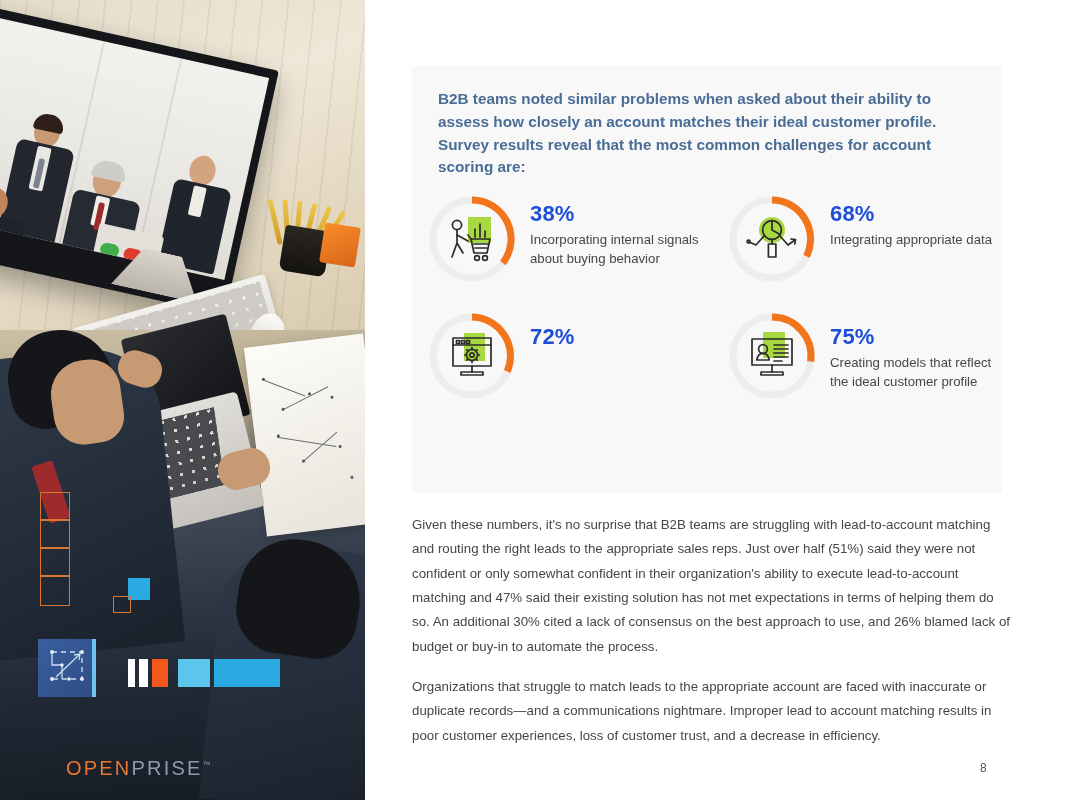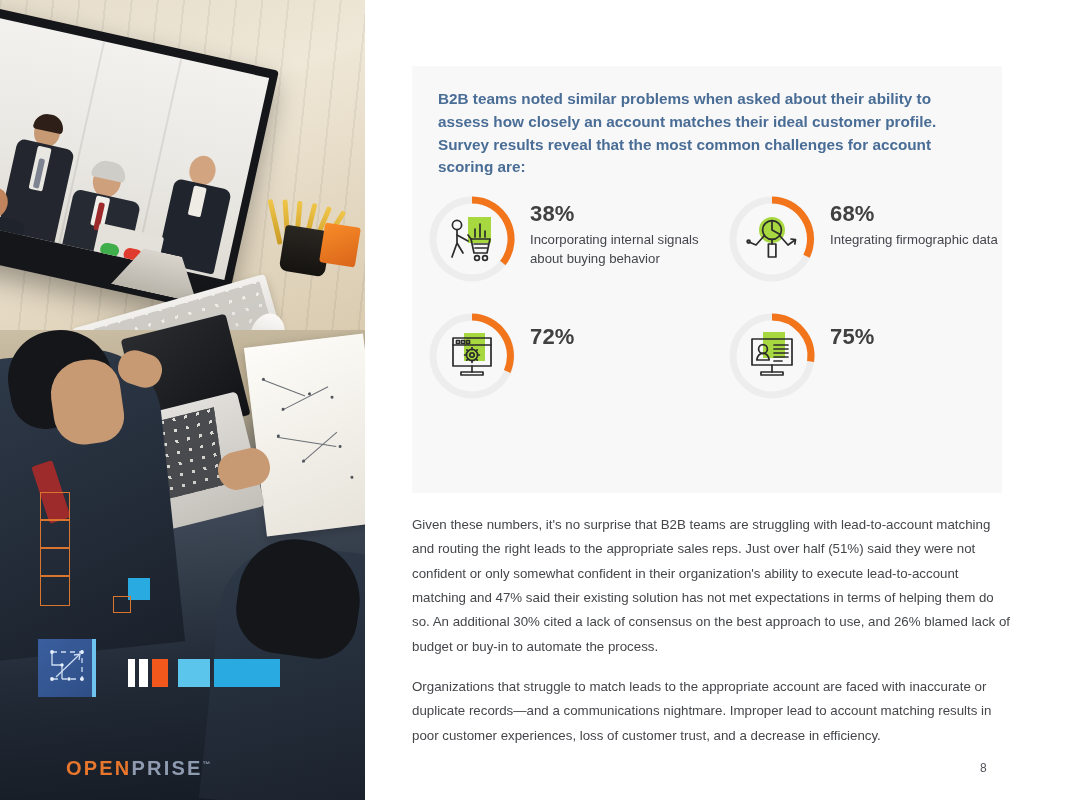--- a/index.html
+++ b/index.html
@@ -152,21 +152,21 @@
   .deco-icon-box {
     position: absolute; left: 38px; top: 639px; width: 58px; height: 58px;
     background: linear-gradient(135deg,#3a5f9e,#2f4e86);
     border-right: 4px solid #6fc4ef;
   }
   .deco-bars { position: absolute; left: 128px; top: 659px; display: flex; align-items: flex-start; }
   .deco-bars i { display: block; height: 28px; }
 
   .brand-logo {
     position: absolute; left: 66px; top: 757px;
-    font-size: 20px; font-weight: 700; letter-spacing: 2.2px;
+    font-size: 20px; font-weight: 400; letter-spacing: 2.2px;
   }
   .brand-logo .b-open { color: #E8762C; }
   .brand-logo .b-prise { color: #8e9bb0; }
   .brand-logo .b-tm { font-size: 8px; vertical-align: super; color: #8e9bb0; letter-spacing: 0; }
 
   
   #content { position: absolute; left: 365px; top: 0; width: 701px; height: 800px; background: #fff; }
 
   #highlight-panel {
     position: absolute; left: 47px; top: 66px;
@@ -186,21 +186,21 @@
   .stat-cell.narrow { width: 276px; }
 
   .donut { position: relative; width: 92px; height: 92px; flex: none; margin-right: 12px; }
   .donut svg { display: block; }
   .donut .glyph {
     position: absolute; left: 50%; top: 50%;
     transform: translate(-50%,-50%);
     width: 56px; height: 52px;
   }
   .stat-text { padding-top: 8px; }
-  .stat-pct { color: #404040; font-size: 22px; font-weight: 700; letter-spacing: .2px; }
+  .stat-pct { color: #1d4ed8; font-size: 22px; font-weight: 700; letter-spacing: .2px; }
   .stat-label { color: #44464a; font-size: 13.2px; line-height: 1.44; margin-top: 3px; max-width: 170px; }
   .stat-cell.r2 .stat-text { padding-top: 14px; }
 
   #body-copy { position: absolute; left: 47px; top: 513px; width: 600px; }
   #body-copy p { color: #44464a; font-size: 13.3px; line-height: 1.83; }
   #body-copy p + p { margin-top: 16px; }
 
   #page-number {
     position: absolute; left: 980px; top: 761px;
     font-size: 12px; color: #50535a;
@@ -408,21 +408,21 @@
                     <path d="M20 23 L12 32 L5 29"></path>
                     <path d="M36 23 L44 32 L51 27"></path>
                     <circle cx="4.6" cy="28.6" r="1.5"></circle>
                     <path d="M47 26 L51.5 26.6 L50.8 31"></path>
                   </g>
                 </svg>
               </div>
             </div>
             <div class="stat-text">
               <div class="stat-pct">68%</div>
-              <div class="stat-label">Integrating firmographic data</div>
+              <div class="stat-label">Integrating appropriate data</div>
             </div>
           </div>
         </div>
 
         <div class="stat-row">
 
           <div class="stat-cell r2">
             <div class="donut">
               <svg width="92" height="92" viewBox="0 0 92 92">
                 <circle cx="46" cy="46" r="39" fill="none" stroke="#EDEDED" stroke-width="7"></circle>
@@ -467,20 +467,21 @@
                     <path d="M12.8 30 C13.6 25.2 16.4 23.4 19 23.4 C21.6 23.4 24.4 25.2 25.2 30 Z"></path>
                     <path d="M30 15 L44 15 M30 19 L44 19 M30 23 L44 23 M30 27 L44 27 M30 31 L38 31"></path>
                     <path d="M28 35 L28 42"></path>
                     <path d="M17 45 L39 45 L39 42 L17 42 Z"></path>
                   </g>
                 </svg>
               </div>
             </div>
             <div class="stat-text">
               <div class="stat-pct">75%</div>
+              <div class="stat-label">Creating models that reflect the ideal customer profile</div>
             </div>
           </div>
         </div>
 
       </div>
     </div>
 
     <div id="body-copy">
       <p>Given these numbers, it's no surprise that B2B teams are struggling with lead-to-account matching and routing the right leads to the appropriate sales reps. Just over half (51%) said they were not confident or only somewhat confident in their organization's ability to execute lead-to-account matching and 47% said their existing solution has not met expectations in terms of helping them do so. An additional 30% cited a lack of consensus on the best approach to use, and 26% blamed lack of budget or buy-in to automate the process.</p>
       <p>Organizations that struggle to match leads to the appropriate account are faced with inaccurate or duplicate records—and a communications nightmare. Improper lead to account matching results in poor customer experiences, loss of customer trust, and a decrease in efficiency.</p>

